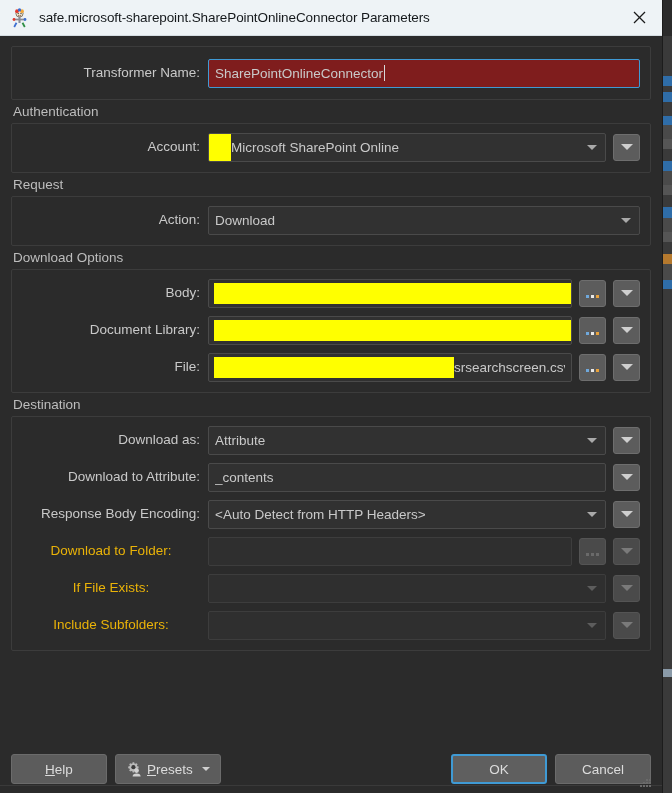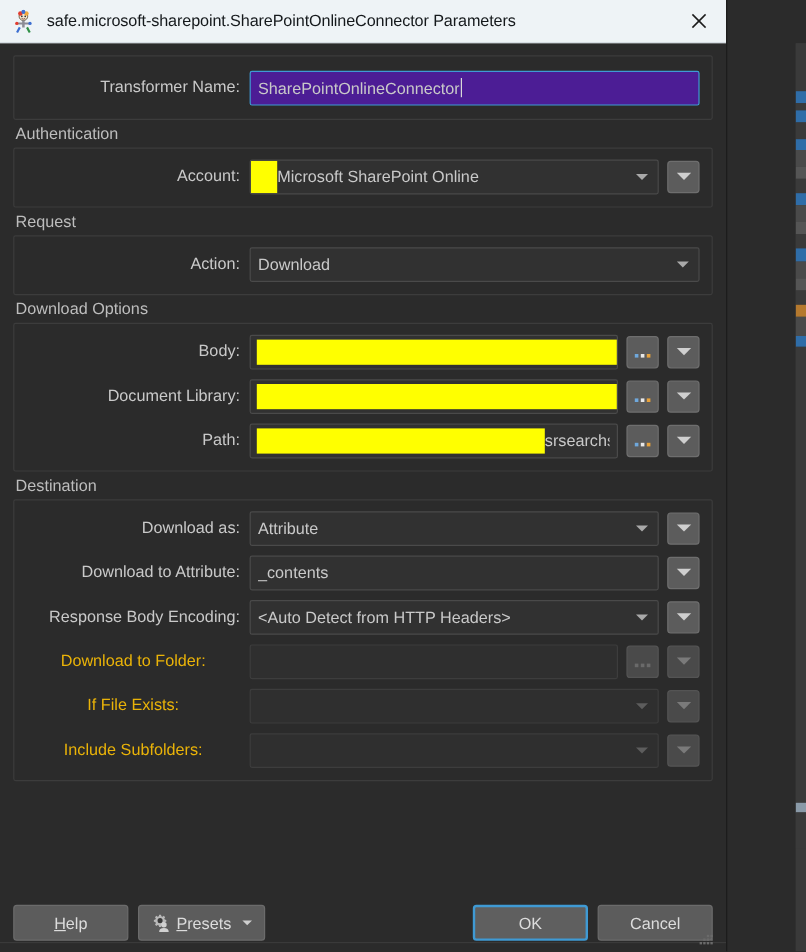--- a/index.html
+++ b/index.html
@@ -24,21 +24,21 @@
     top: 36px; right: 0; width: 9px; bottom: 0;
     background: #3a3a3a;
     overflow: hidden;
   }
   #bg-sliver .bgrow { width: 100%; }
 
   
   #dialog {
     position: absolute;
     left: 0; top: 0;
-    width: 606px;
+    width: 663px;
     height: 793px;
     background: #2b2b2b;
     box-sizing: border-box;
     border-right: 1px solid #1c1c1c;
     display: flex;
     flex-direction: column;
   }
 
   
   #titlebar {
@@ -131,21 +131,21 @@
     align-items: center;
     padding: 0 6px;
     color: #c9c9c9;
     font-size: 13.5px;
     position: relative;
     overflow: hidden;
     white-space: nowrap;
   }
   .ctrl.focused {
     border: 1px solid #3f9ad4;
-    background: #4c1d95;
+    background: #7f1d1d;
   }
   .ctrl.disabled {
     background: #2f2f2f;
     border-color: #3d3d3d;
     color: #6e6e6e;
   }
   .ctrl .txt { overflow: hidden; text-overflow: clip; }
   .caret {
     display: inline-block;
     width: 1px;
@@ -392,21 +392,21 @@
                 <i style="background: rgb(111, 168, 220);"></i>
                 <i style="background: rgb(232, 232, 232);"></i>
                 <i style="background: rgb(232, 162, 59);"></i>
               </div>
             </div>
             <div class="sqbtn">
               <div class="dropdown-tri"></div>
             </div>
           </div>
           <div class="row">
-            <div class="rowlabel">Path:</div>
+            <div class="rowlabel">File:</div>
             <div class="ctrl">
               <div class="redact" style="width: 240px; height: 21px; margin-left: -1px;"></div>
               <span class="txt">srsearchscreen.csv</span>
             </div>
             <div class="sqbtn">
               <div class="ell">
                 <i style="background: rgb(111, 168, 220);"></i>
                 <i style="background: rgb(232, 232, 232);"></i>
                 <i style="background: rgb(232, 162, 59);"></i>
               </div>

